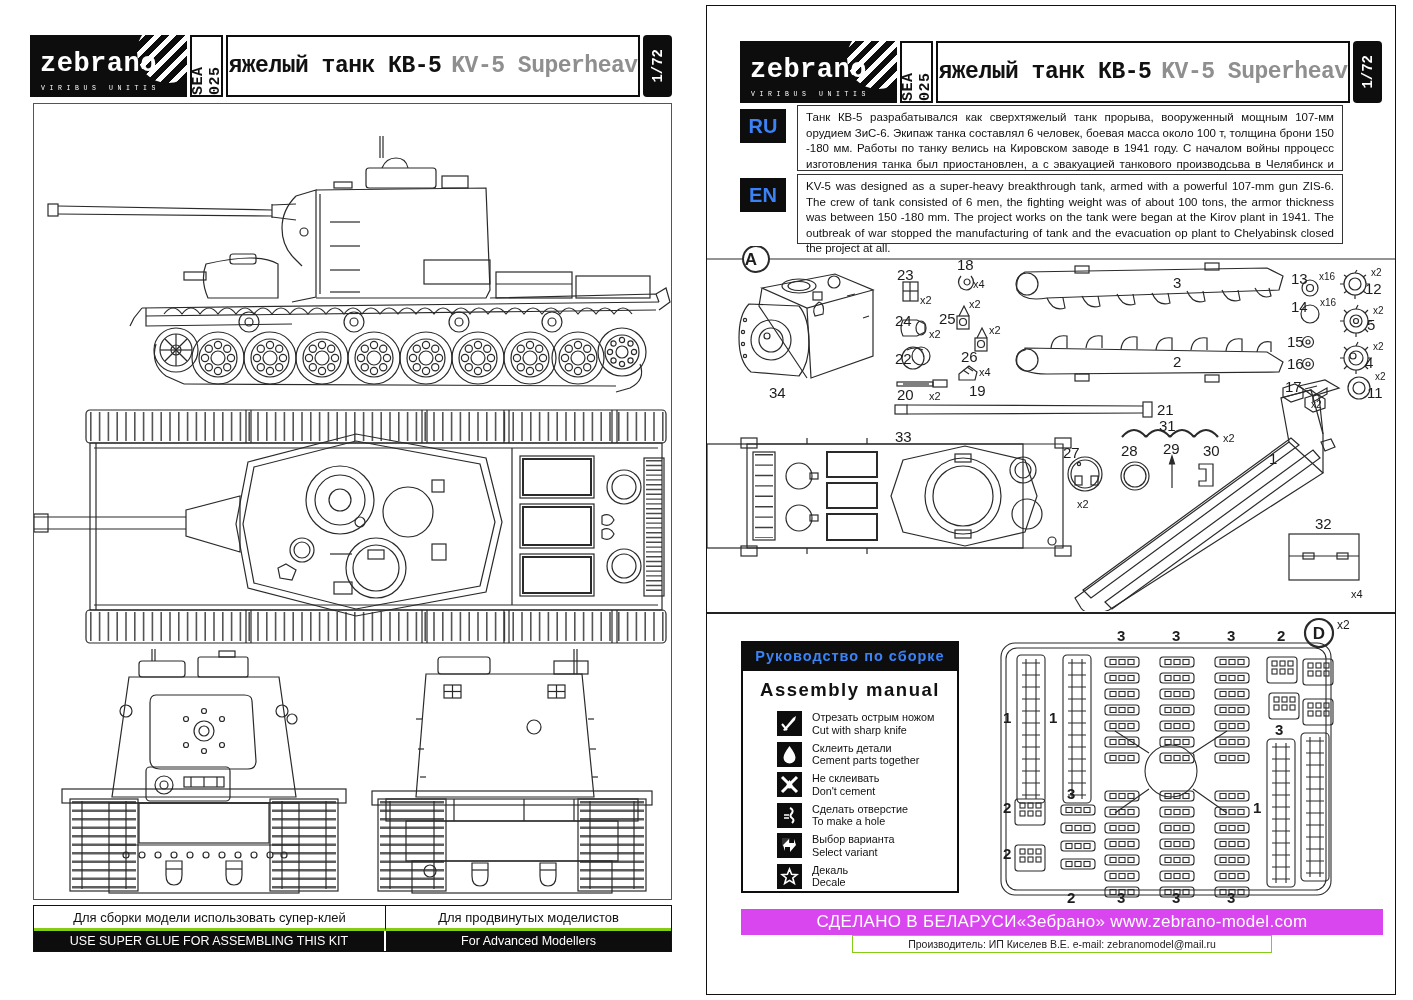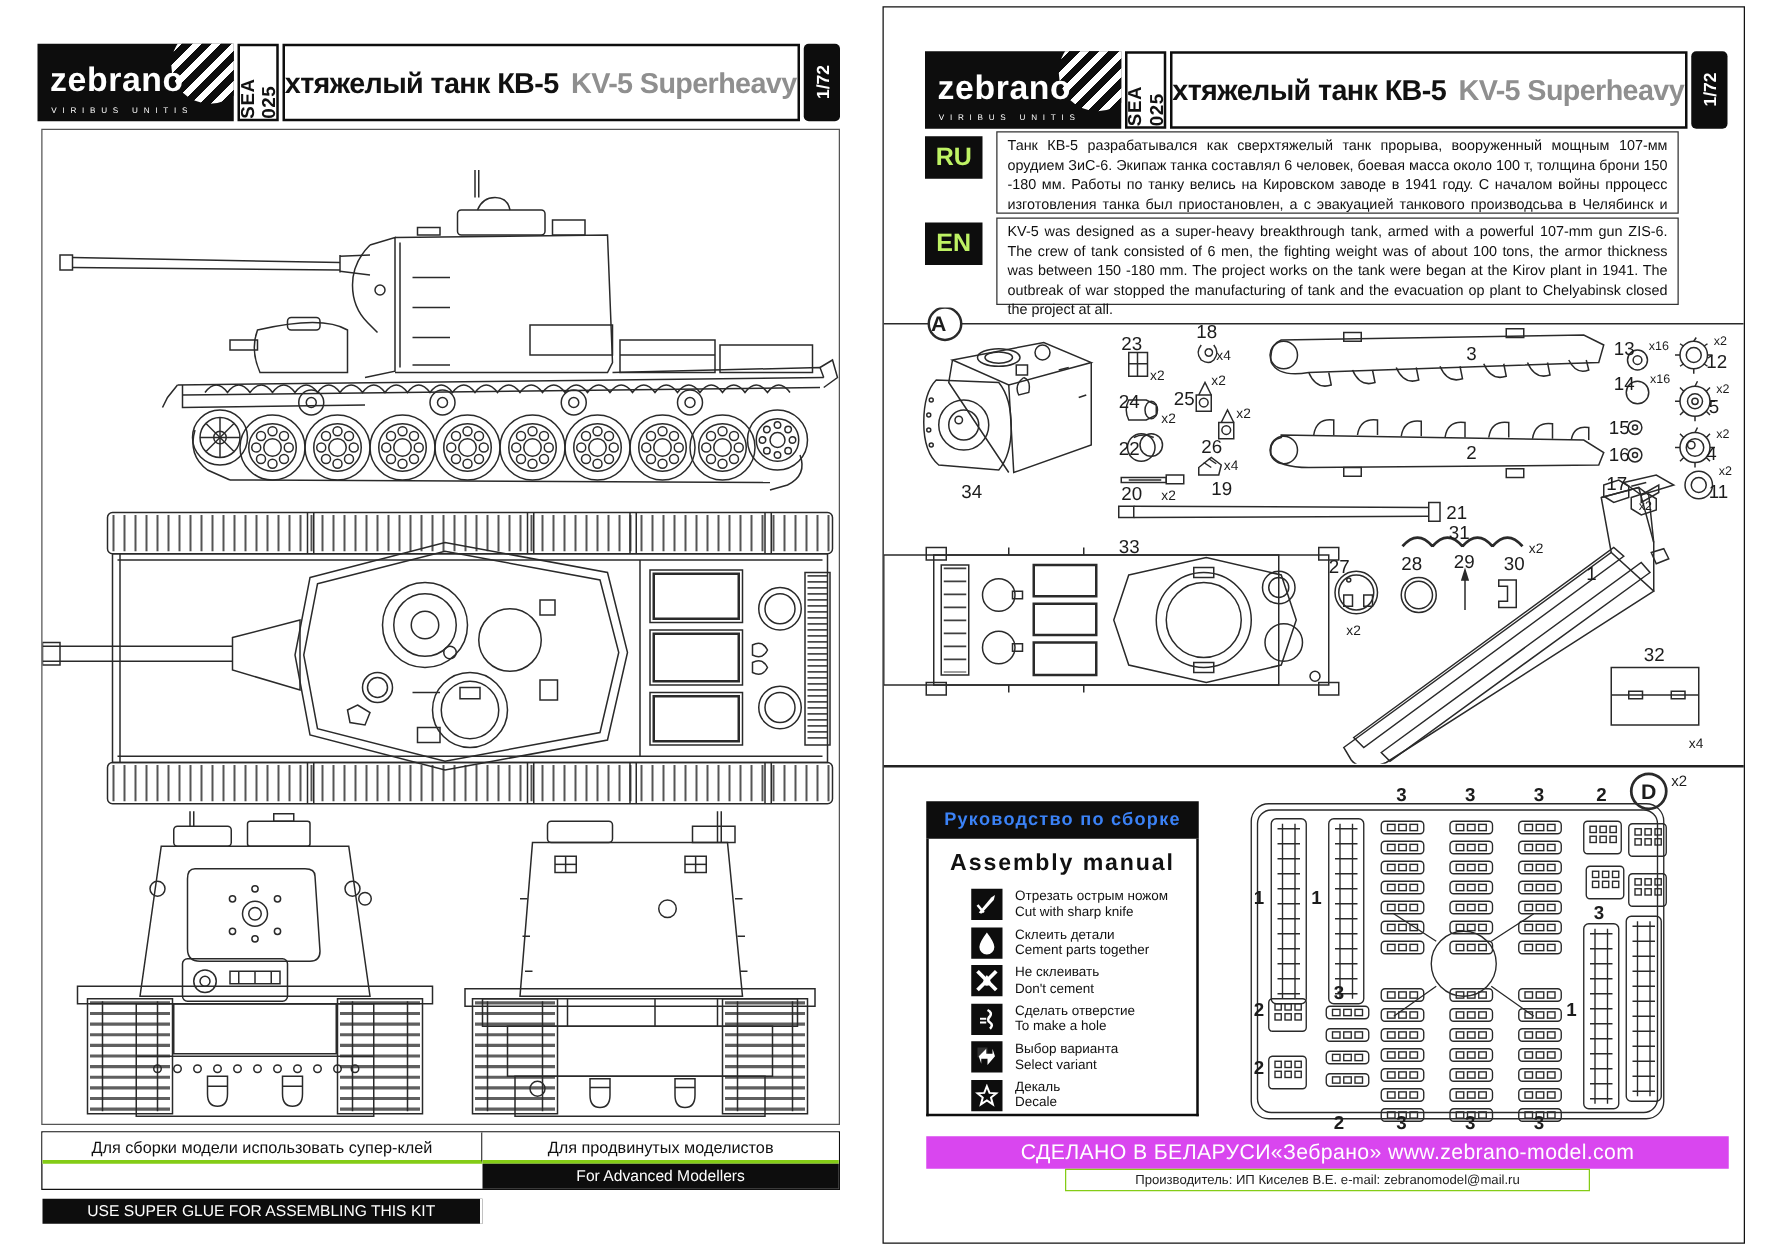--- a/index.html
+++ b/index.html
@@ -3,21 +3,21 @@
 <meta charset="utf-8">
 <style>
   * { margin:0; padding:0; box-sizing:border-box; }
   html,body { background:#fff; }
   .sheet { position:relative; width:1413px; height:1000px; background:#fff;
            font-family:"Liberation Sans", sans-serif; color:#111; overflow:hidden; }
   svg text { font-family:"Liberation Sans", sans-serif; fill:#1c1c1c; }
   .abs { position:absolute; }
 
   
-  .hdr { position:absolute; height:55px; display:flex; }
+  .hdr { position:absolute; height:55px; display:flex;font-family:Liberation Mono, monospace; }
   .logo-box { width:157px; height:62px; background:#0d0d0d; position:relative; overflow:hidden; flex:0 0 auto; }
   .logo-word { position:absolute; left:10px; top:14px; color:#fff; font-size:27px; font-weight:bold; letter-spacing:0.5px; }
   .logo-motto { position:absolute; left:11px; bottom:5px; color:#fff; font-size:6.5px; letter-spacing:4.6px; white-space:nowrap; }
   .logo-globe { position:absolute; right:-12px; top:-14px; width:62px; height:62px; border-radius:50%;
     background:repeating-linear-gradient(135deg,#fff 0 5px,#0d0d0d 5px 11px); }
   .sku-box { width:33px; height:62px; border:2px solid #0d0d0d; margin-left:3px; background:#fff;
     display:flex; align-items:center; justify-content:center; flex:0 0 auto; }
   .sku-box span { writing-mode:vertical-rl; transform:rotate(180deg); font-weight:bold; font-size:15px; letter-spacing:0.5px; }
   .title-box { height:62px; border:2px solid #0d0d0d; margin-left:3px; background:#fff;
     display:flex; align-items:center; justify-content:center; gap:10px; flex:1 1 auto; white-space:nowrap; overflow:hidden; }
@@ -28,25 +28,25 @@
   .scale-box span { writing-mode:vertical-rl; transform:rotate(180deg); color:#fff; font-weight:bold; font-size:14px; }
 
   
   .draw-frame { position:absolute; left:33px; top:103px; width:639px; height:797px; border:1px solid #555; background:#fff; }
   .lfoot { position:absolute; left:33px; top:905px; width:639px; height:47px; border:1px solid #111; display:flex; flex-wrap:wrap; }
   .lfoot .c1 { width:352px; } .lfoot .c2 { width:285px; }
   .lfoot .r1 { height:25px; background:#fff; display:flex; align-items:center; justify-content:center;
     font-size:13px; border-bottom:3px solid #84cc16; }
   .lfoot .c1.r1 { border-right:1px solid #111; }
   .lfoot .r2 { height:20px; background:#0d0d0d; color:#fff; display:flex; align-items:center; justify-content:center; font-size:12.5px; }
-  .lfoot .c1.r2 { border-right:2px solid #fff;margin-top:28px; }
+  .lfoot .c1.r2 { border-right:2px solid #fff; }
 
   
   .rpage { position:absolute; left:706px; top:5px; width:690px; height:990px; border:1.5px solid #111; background:#fff; }
-  .badge { position:absolute; width:46px; height:34px; background:#0d0d0d; color:#bef264; font-weight:bold; font-size:20px;
+  .badge { position:absolute; width:46px; height:34px; background:#0d0d0d; color:#3b82f6; font-weight:bold; font-size:20px;
     display:flex; align-items:center; justify-content:center; }
   .info-box { position:absolute; border:1px solid #333; background:#fff; padding:4px 8px;
     font-size:11.5px; line-height:15.5px; text-align:justify; }
 
   
   .manual { position:absolute; left:34px; top:635px; width:218px; height:252px; }
   .manual-hdr { height:30px; background:#0d0d0d; color:#3b82f6; font-weight:bold; font-size:14.5px;
     display:flex; align-items:center; justify-content:center; letter-spacing:1px; }
   .manual-body { border:2px solid #0d0d0d; border-top:none; height:222px; padding:4px 6px 0 6px; }
   .manual-title { font-weight:bold; font-size:18.5px; letter-spacing:1.5px; text-align:center; margin:4px 0 10px 0; }

